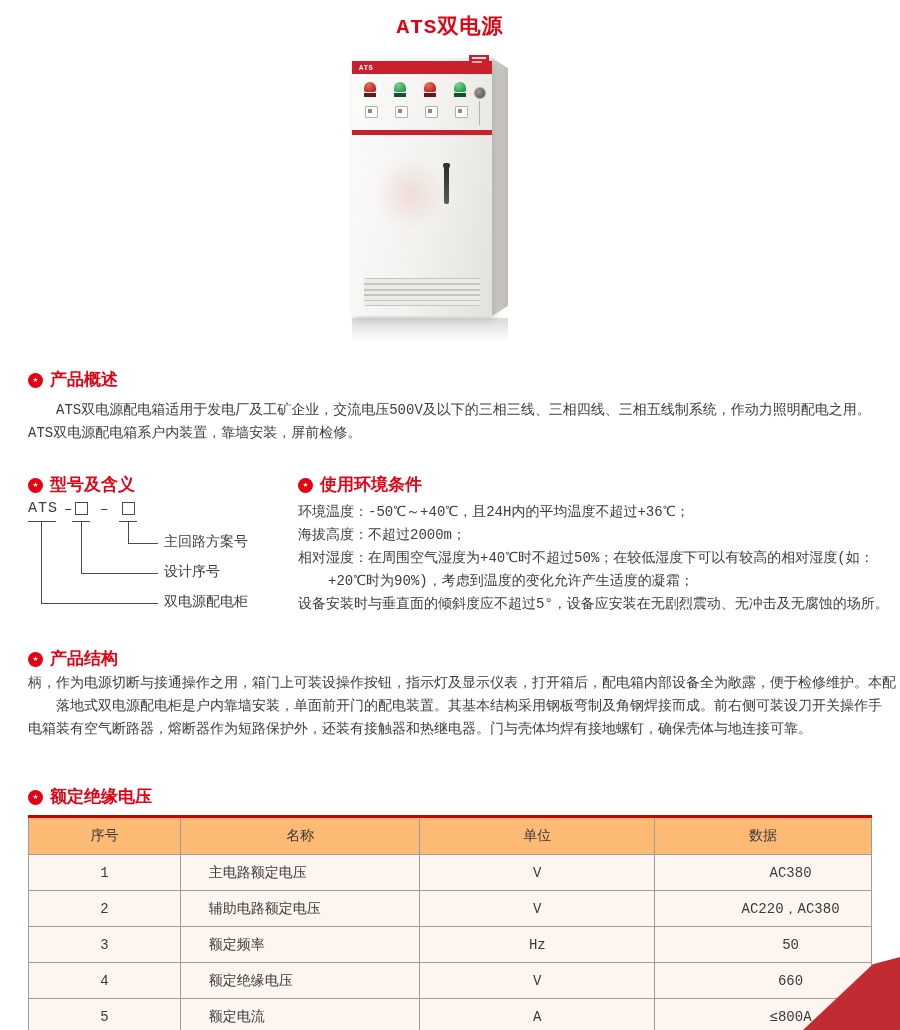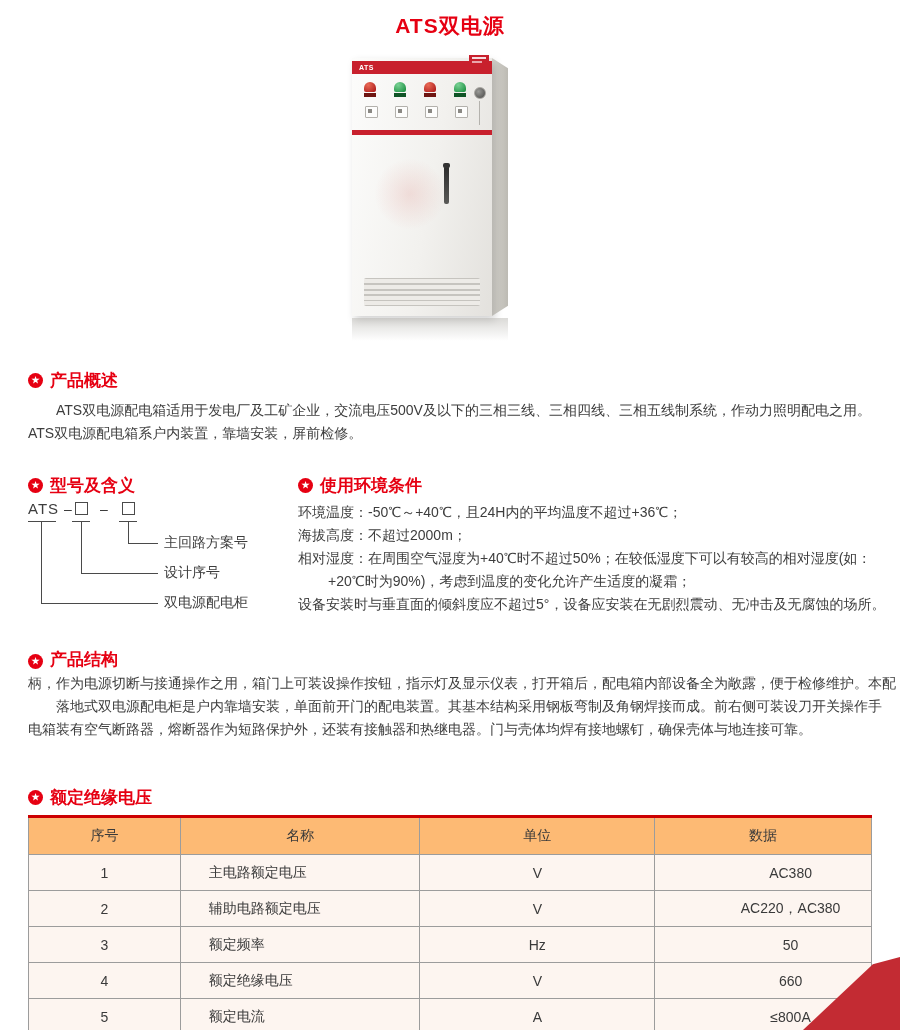--- a/index.html
+++ b/index.html
@@ -1,17 +1,17 @@
 <!DOCTYPE html>
 <html><head>
 <meta charset="utf-8">
 <style>
   html,body{margin:0;padding:0;background:#fff;}
   #page{position:relative;width:900px;height:1030px;background:#ffffff;overflow:hidden;
-        font-family:Liberation Sans, sans-serif;color:#3d3d3d;}
+        font-family:Liberation Mono, monospace;color:#3d3d3d;}
 
   
   .page-title{position:absolute;left:0;top:12px;width:100%;text-align:center;
               font-size:21px;font-weight:bold;color:#e60012;letter-spacing:1px;}
 
   
   .cab-wrap{position:absolute;left:342px;top:50px;width:216px;height:296px;}
   .cab-front{position:absolute;left:10px;top:8px;width:140px;height:258px;
              background:linear-gradient(100deg,#fcfcfb 0%,#f2f1ee 55%,#e3e1dd 100%);
              box-shadow:3px 4px 8px rgba(0,0,0,.18);}
@@ -164,21 +164,21 @@
     <span>使用环境条件</span>
   </div>
   <div class="tblock" style="left:298px;top:501px;width:598px;">
     <div class="tline">环境温度：-50℃～+40℃，且24H内的平均温度不超过+36℃；</div>
     <div class="tline">海拔高度：不超过2000m；</div>
     <div class="tline">相对湿度：在周围空气湿度为+40℃时不超过50%；在较低湿度下可以有较高的相对湿度(如：</div>
     <div class="tline indent-sm">+20℃时为90%)，考虑到温度的变化允许产生适度的凝霜；</div>
     <div class="tline">设备安装时与垂直面的倾斜度应不超过5°，设备应安装在无剧烈震动、无冲击及无腐蚀的场所。</div>
   </div>
 
-  <div class="section-h" style="left:28px;top:650px;align-items:flex-end;">
+  <div class="section-h" style="left:28px;top:650px;">
     <span class="star-badge"></span>
     <span>产品结构</span>
   </div>
   <div class="tblock" style="left:28px;top:672px;width:850px;">
     <div class="tline">柄，作为电源切断与接通操作之用，箱门上可装设操作按钮，指示灯及显示仪表，打开箱后，配电箱内部设备全为敞露，便于检修维护。本配</div>
     <div class="tline indent">落地式双电源配电柜是户内靠墙安装，单面前开门的配电装置。其基本结构采用钢板弯制及角钢焊接而成。前右侧可装设刀开关操作手</div>
     <div class="tline">电箱装有空气断路器，熔断器作为短路保护外，还装有接触器和热继电器。门与壳体均焊有接地螺钉，确保壳体与地连接可靠。</div>
   </div>
 
   <div class="section-h" style="left:28px;top:788px;">

